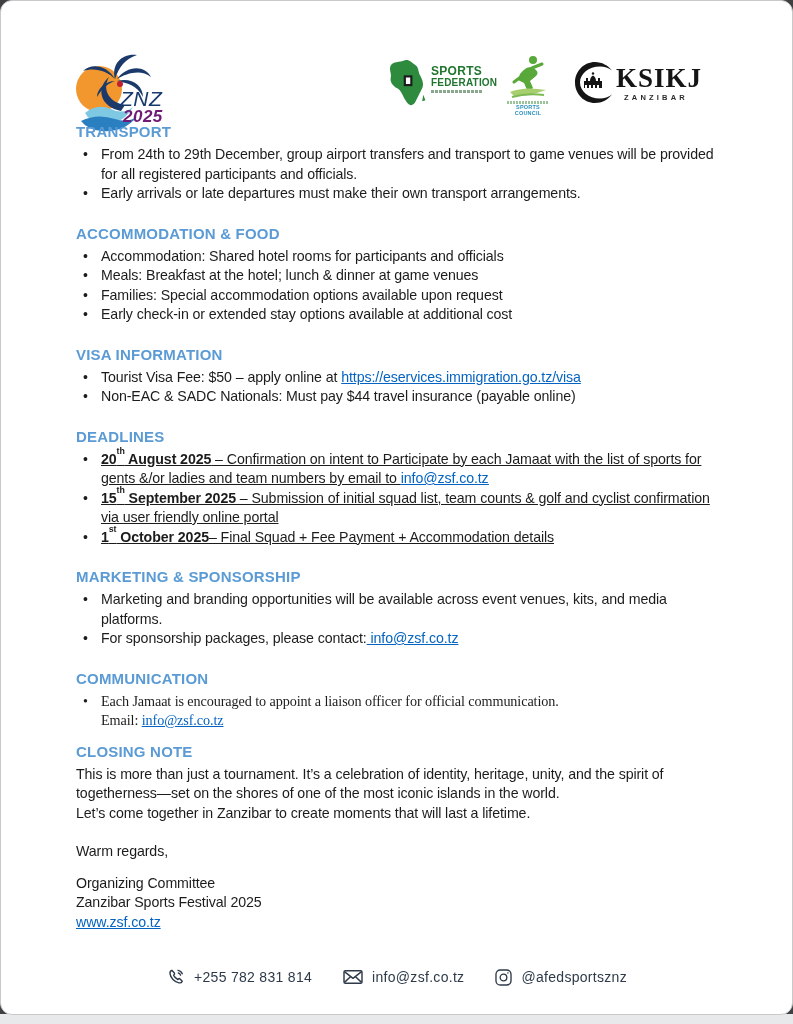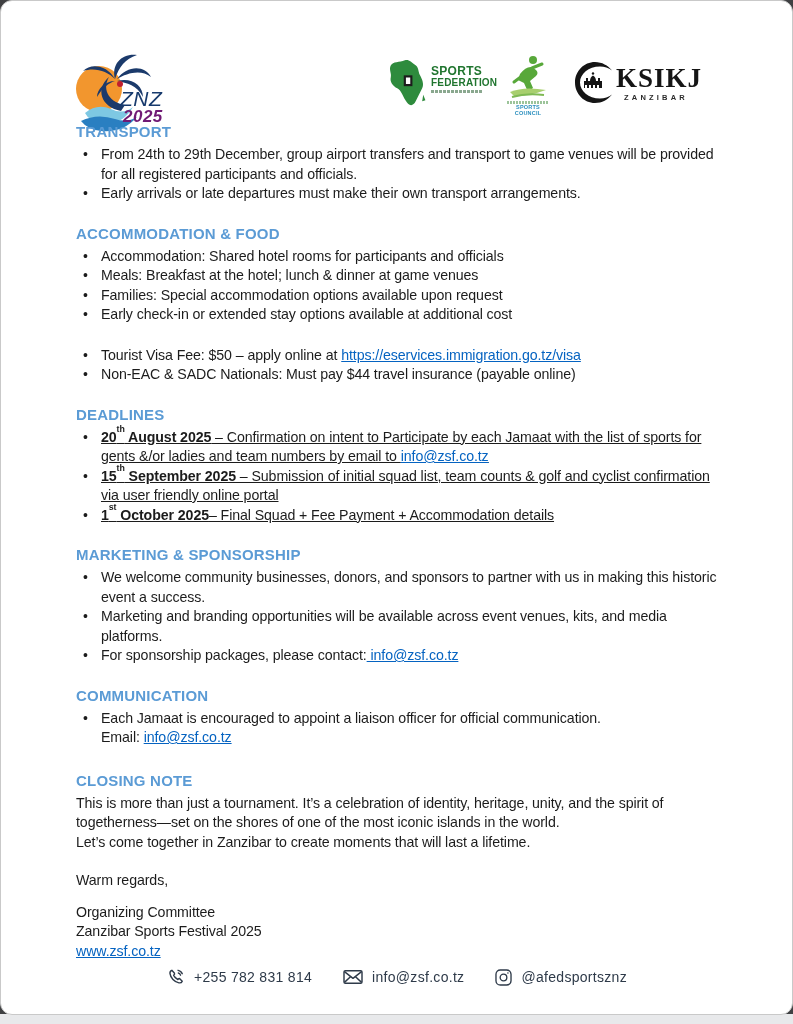--- a/index.html
+++ b/index.html
@@ -62,21 +62,21 @@
     font-size: 15px; font-weight: 800; color: #5b9bd5;
     letter-spacing: 0.2px; margin: 0 0 4px 0; line-height: 18px;
   }
   ul.blist { list-style: none; margin: 0 0 21px 0; }
   ul.blist li { position: relative; padding-left: 25px; }
   ul.blist li::before {
     content: "\2022"; position: absolute; left: 7px; top: 0;
     font-size: 14px; color: #1c1c1c;
   }
   section:nth-child(4) ul.blist { margin-bottom: 21px; text-decoration: underline; }
-  section:nth-child(6) ul.blist { margin-bottom: 24px; }
+  section:nth-child(6) ul.blist { margin-bottom: 12px; font-family: Liberation Serif, serif; }
   .bold { font-weight: 700; }
   sup { font-size: 0.62em; position: relative; top: -0.45em; line-height: 0; }
   a.lnk { color: #0563c1; text-decoration: underline; cursor: pointer; }
   .para { margin: 0; }
   .warm { margin-top: 19px; }
   .sig { margin-top: 12px; }
   
   .footer {
     position: absolute; left: 0; right: 0; bottom: 27px;
     display: flex; justify-content: center; align-items: center; gap: 30px;
@@ -162,37 +162,37 @@
         <section>
           <h2 class="sec-h">ACCOMMODATION &amp; FOOD</h2>
           <ul class="blist">
             <li><span>Accommodation: Shared hotel rooms for participants and officials</span></li>
             <li><span>Meals: Breakfast at the hotel; lunch &amp; dinner at game venues</span></li>
             <li><span>Families: Special accommodation options available upon request</span></li>
             <li><span>Early check-in or extended stay options available at additional cost</span></li>
           </ul>
         </section>
         <section>
+          <h2 class="sec-h">VISA INFORMATION</h2>
           <ul class="blist">
             <li><span>Tourist Visa Fee: $50 – apply online at </span><a href="#" class="lnk">https://eservices.immigration.go.tz/visa</a></li>
             <li><span>Non-EAC &amp; SADC Nationals: Must pay $44 travel insurance (payable online)</span></li>
           </ul>
         </section>
         <section>
           <h2 class="sec-h">DEADLINES</h2>
           <ul class="blist">
             <li><span class="bold">20</span><span class="bold"><sup>th</sup></span><span class="bold"> August 2025</span><span> – Confirmation on intent to Participate by each Jamaat with the list of sports for gents &amp;/or ladies and team numbers by email to </span><a href="#" class="lnk">info@zsf.co.tz</a></li>
             <li><span class="bold">15</span><span class="bold"><sup>th</sup></span><span class="bold"> September 2025</span><span> – Submission of initial squad list, team counts &amp; golf and cyclist confirmation via user friendly online portal</span></li>
             <li><span class="bold">1</span><span class="bold"><sup>st</sup></span><span class="bold"> October 2025</span><span>– Final Squad + Fee Payment + Accommodation details</span></li>
           </ul>
         </section>
         <section>
           <h2 class="sec-h">MARKETING &amp; SPONSORSHIP</h2>
           <ul class="blist">
-            <li><span>We welcome community businesses, donors, and sponsors to partner with us in making this historic event a success.</span></li>
             <li><span>Marketing and branding opportunities will be available across event venues, kits, and media platforms.</span></li>
             <li><span>For sponsorship packages, please contact:</span><a href="#" class="lnk"> info@zsf.co.tz</a></li>
           </ul>
         </section>
         <section>
           <h2 class="sec-h">COMMUNICATION</h2>
           <ul class="blist">
             <li><span>Each Jamaat is encouraged to appoint a liaison officer for official communication.</span><br><span>Email: </span><a href="#" class="lnk">info@zsf.co.tz</a></li>
           </ul>
         </section>

